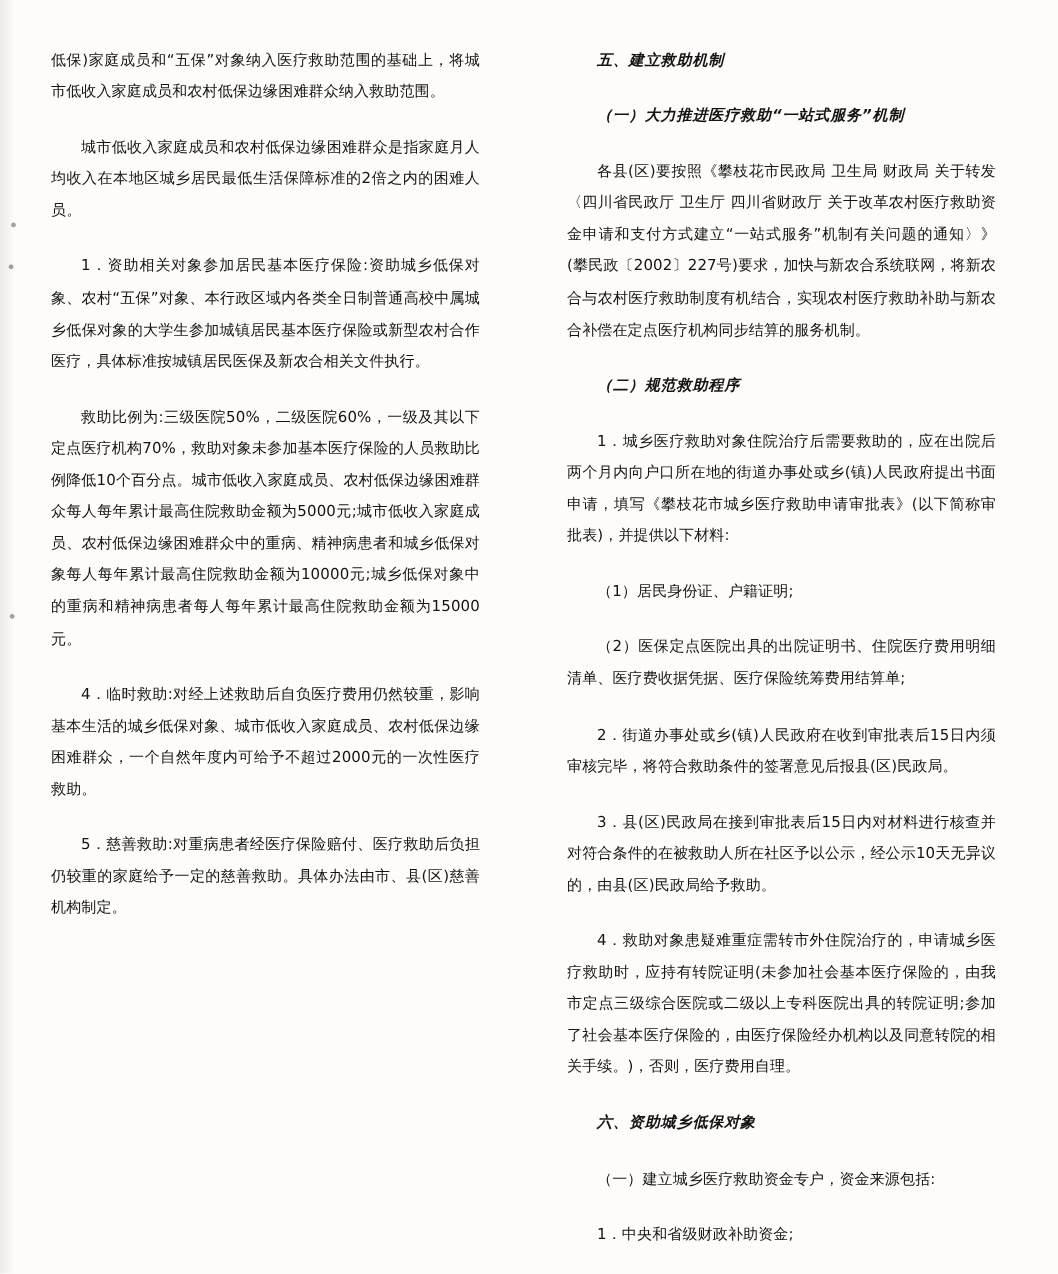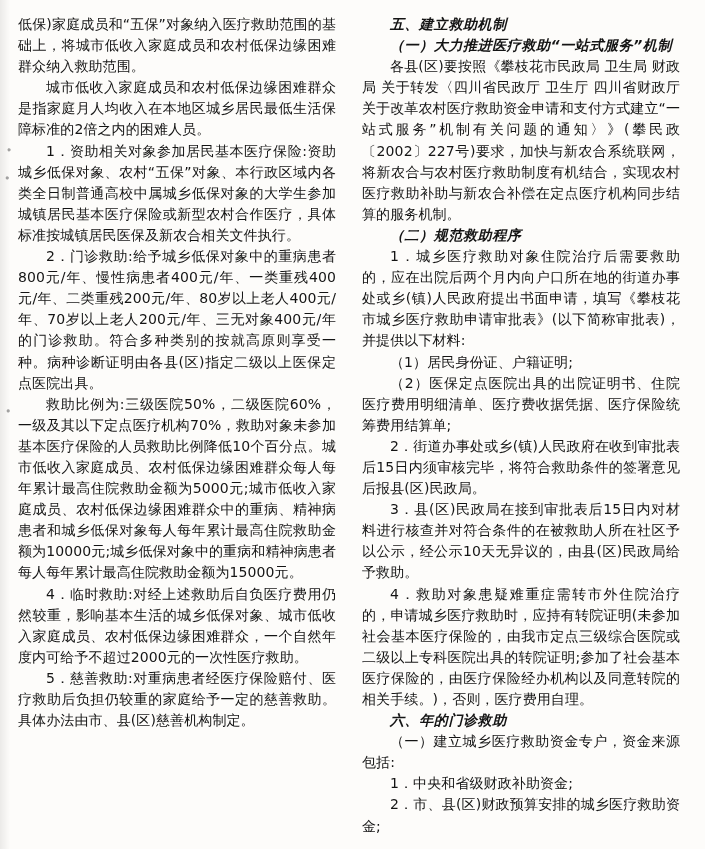--- a/index.html
+++ b/index.html
@@ -25,22 +25,22 @@
     display: flex;
     flex-direction: row;
     gap: 26px;
     height: 100%;
   }
   .col {
     width: 318px;
     flex: 0 0 318px;
   }
   p {
-    margin: 0;
-    font-size: 14px;
+    margin: 16px;
+    font-size: 10px;
     line-height: 21.1px;
     text-align: justify;
     text-justify: inter-ideograph;
     letter-spacing: 0.1px;
   }
   p.indent {
     text-indent: 2em;
   }
   p.head {
     font-weight: bold;
@@ -80,35 +80,34 @@
 
   <span class="mark m1">•</span>
   <span class="mark m2">•</span>
   <span class="mark m3">•</span>
 
   <div class="columns">
     <div class="col" id="left-col">
         <p class="noind">低保)家庭成员和“五保”对象纳入医疗救助范围的基础上，将城市低收入家庭成员和农村低保边缘困难群众纳入救助范围。</p>
         <p class="indent">城市低收入家庭成员和农村低保边缘困难群众是指家庭月人均收入在本地区城乡居民最低生活保障标准的2倍之内的困难人员。</p>
         <p class="indent">1．资助相关对象参加居民基本医疗保险:资助城乡低保对象、农村“五保”对象、本行政区域内各类全日制普通高校中属城乡低保对象的大学生参加城镇居民基本医疗保险或新型农村合作医疗，具体标准按城镇居民医保及新农合相关文件执行。</p>
-        <p class="indent">2．门诊救助:给予城乡低保对象中的重病患者800元/年、慢性病患者400元/年、一类重残400元/年、二类重残200元/年、80岁以上老人400元/年、70岁以上老人200元/年、三无对象400元/年的门诊救助。符合多种类别的按就高原则享受一种。病种诊断证明由各县(区)指定二级以上医保定点医院出具。</p>
         <p class="indent">救助比例为:三级医院50%，二级医院60%，一级及其以下定点医疗机构70%，救助对象未参加基本医疗保险的人员救助比例降低10个百分点。城市低收入家庭成员、农村低保边缘困难群众每人每年累计最高住院救助金额为5000元;城市低收入家庭成员、农村低保边缘困难群众中的重病、精神病患者和城乡低保对象每人每年累计最高住院救助金额为10000元;城乡低保对象中的重病和精神病患者每人每年累计最高住院救助金额为15000元。</p>
         <p class="indent">4．临时救助:对经上述救助后自负医疗费用仍然较重，影响基本生活的城乡低保对象、城市低收入家庭成员、农村低保边缘困难群众，一个自然年度内可给予不超过2000元的一次性医疗救助。</p>
         <p class="indent">5．慈善救助:对重病患者经医疗保险赔付、医疗救助后负担仍较重的家庭给予一定的慈善救助。具体办法由市、县(区)慈善机构制定。</p>
       </div>
     <div class="col" id="right-col">
         <p class="head">五、建立救助机制</p>
         <p class="head">（一）大力推进医疗救助“一站式服务”机制</p>
         <p class="indent">各县(区)要按照《攀枝花市民政局 卫生局 财政局 关于转发〈四川省民政厅 卫生厅 四川省财政厅 关于改革农村医疗救助资金申请和支付方式建立“一站式服务”机制有关问题的通知〉》(攀民政〔2002〕227号)要求，加快与新农合系统联网，将新农合与农村医疗救助制度有机结合，实现农村医疗救助补助与新农合补偿在定点医疗机构同步结算的服务机制。</p>
         <p class="head">（二）规范救助程序</p>
         <p class="indent">1．城乡医疗救助对象住院治疗后需要救助的，应在出院后两个月内向户口所在地的街道办事处或乡(镇)人民政府提出书面申请，填写《攀枝花市城乡医疗救助申请审批表》(以下简称审批表)，并提供以下材料:</p>
         <p class="indent">（1）居民身份证、户籍证明;</p>
         <p class="indent">（2）医保定点医院出具的出院证明书、住院医疗费用明细清单、医疗费收据凭据、医疗保险统筹费用结算单;</p>
         <p class="indent">2．街道办事处或乡(镇)人民政府在收到审批表后15日内须审核完毕，将符合救助条件的签署意见后报县(区)民政局。</p>
         <p class="indent">3．县(区)民政局在接到审批表后15日内对材料进行核查并对符合条件的在被救助人所在社区予以公示，经公示10天无异议的，由县(区)民政局给予救助。</p>
         <p class="indent">4．救助对象患疑难重症需转市外住院治疗的，申请城乡医疗救助时，应持有转院证明(未参加社会基本医疗保险的，由我市定点三级综合医院或二级以上专科医院出具的转院证明;参加了社会基本医疗保险的，由医疗保险经办机构以及同意转院的相关手续。)，否则，医疗费用自理。</p>
-        <p class="head">六、年的门诊救助</p>
+        <p class="head">六、资助城乡低保对象</p>
         <p class="head2">（一）建立城乡医疗救助资金专户，资金来源包括:</p>
         <p class="indent">1．中央和省级财政补助资金;</p>
         <p class="indent">2．市、县(区)财政预算安排的城乡医疗救助资金;</p>
       </div>
   </div>
 </div>
 
 </body></html>

